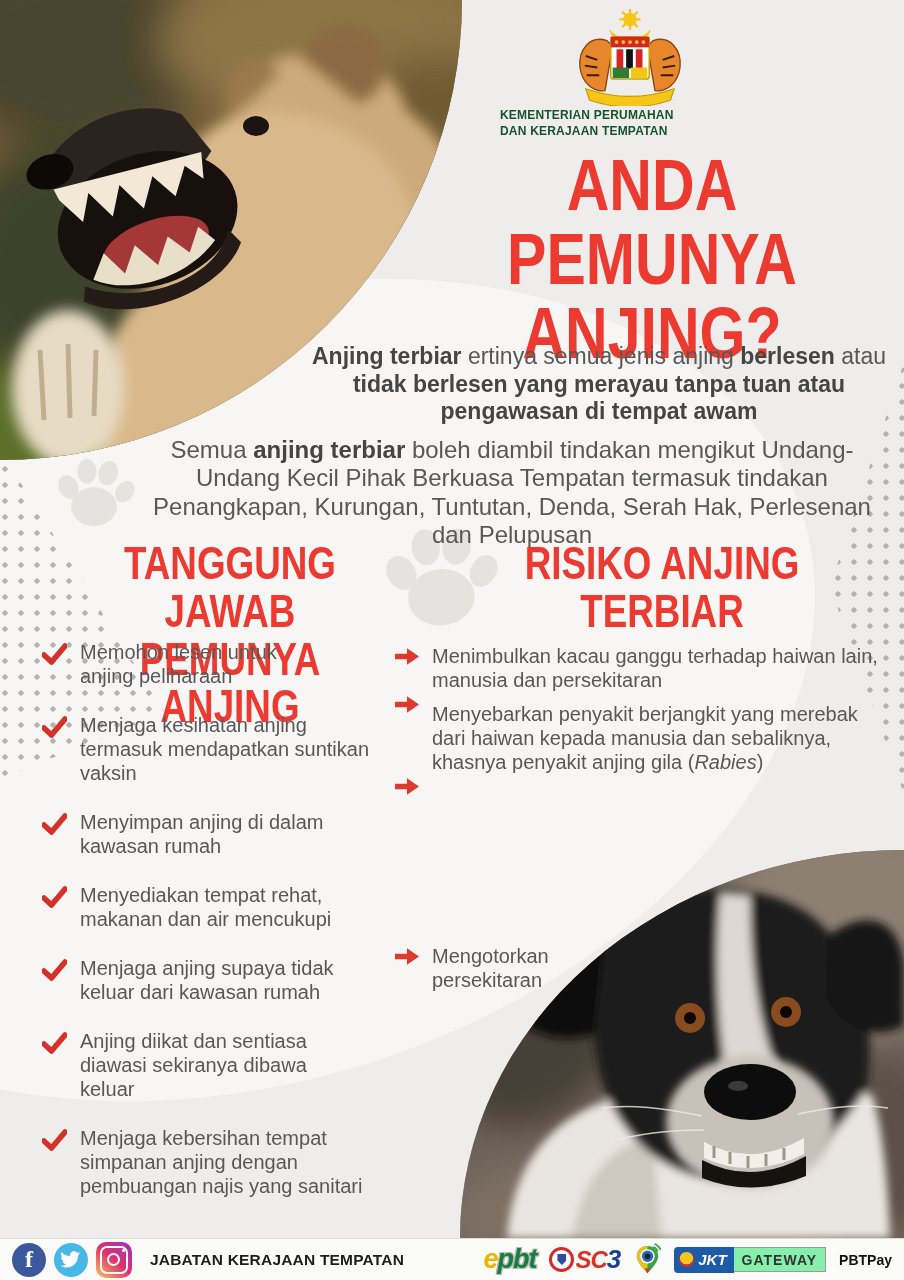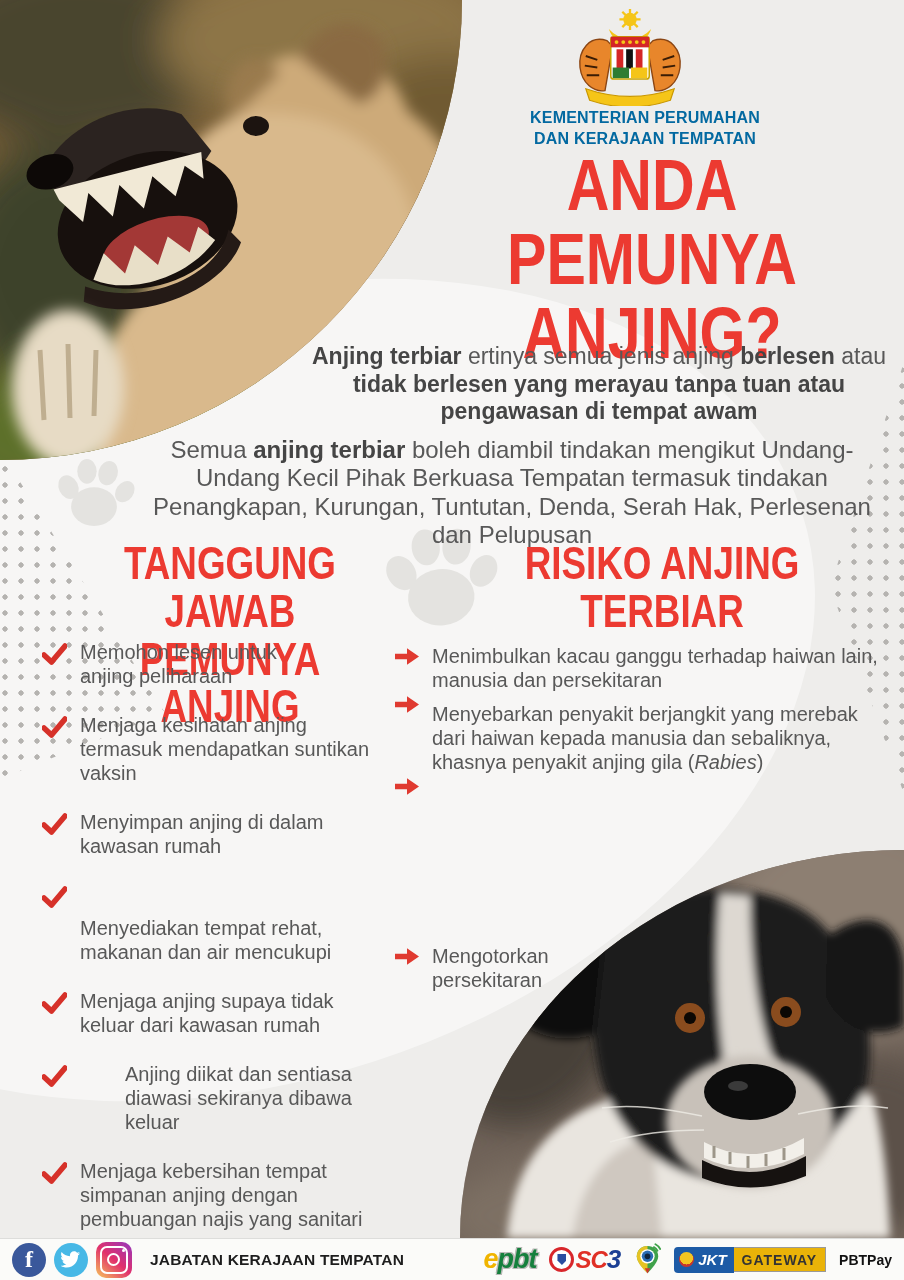--- a/index.html
+++ b/index.html
@@ -17,22 +17,22 @@
   .paw-small{left:50px;top:452px;width:88px;}
   .paw-large{left:375px;top:518px;width:128px;transform:rotate(-6deg);}
   
   .photo-tl{position:absolute;left:0;top:0;width:478px;height:468px;z-index:3;
             clip-path:ellipse(462px 460px at 0px 0px);}
   .photo-br{position:absolute;right:0;bottom:42px;width:452px;height:392px;z-index:3;
             clip-path:ellipse(444px 388px at 100% 100%);}
   .photo-tl svg,.photo-br svg{width:100%;height:100%;display:block;}
   
   .crest{position:absolute;left:560px;top:6px;width:140px;height:100px;z-index:4;}
-  .ministry{position:absolute;left:500px;top:108px;width:290px;z-index:4;text-align:center;
-            font-weight:bold;font-size:16px;line-height:1.3;color:#0369a1;letter-spacing:.2px;}
+  .ministry{position:absolute;left:500px;top:108px;width:290px;z-index:4;text-align:left;
+            font-weight:bold;font-size:12px;line-height:1.3;color:#14532d;letter-spacing:.2px;}
   .ministry div{white-space:nowrap;}
   
   .title{position:absolute;left:400px;top:148px;width:504px;z-index:4;text-align:center;
          color:#ec3a31;font-weight:900;font-size:72px;line-height:1.03;
          transform:scaleX(.82);transform-origin:50% 0;}
   
   .intro1{position:absolute;left:295px;top:320px;width:608px;z-index:4;text-align:center;
           font-size:23px;line-height:1.2;color:#585858;}
   .intro1 b{color:#454545;}
   .intro2{position:absolute;left:138px;top:412px;width:748px;z-index:4;text-align:center;
@@ -47,23 +47,23 @@
   ul.plist{position:absolute;z-index:4;list-style:none;margin:0;padding:0;
            display:flex;flex-direction:column;}
   .duty-list{left:42px;top:640px;width:360px;gap:25px;}
   .risk-list{left:395px;top:644px;width:500px;}
   ul.plist li{display:flex;gap:13px;align-items:flex-start;
               font-size:20px;line-height:1.2;color:#585858;}
   ul.plist li .marker{flex:0 0 auto;margin-top:2px;}
   .duty-list li:nth-child(1) .txt{max-width:250px;}
   .duty-list li:nth-child(2) .txt{max-width:300px;}
   .duty-list li:nth-child(3) .txt{max-width:300px;}
-  .duty-list li:nth-child(4) .txt{max-width:302px;margin-top:33px;}
+  .duty-list li:nth-child(4) .txt{max-width:302px;}
   .duty-list li:nth-child(5) .txt{max-width:312px;}
-  .duty-list li:nth-child(6) .txt{max-width:286px;margin-left:45px;}
+  .duty-list li:nth-child(6) .txt{max-width:286px;}
   .duty-list li:nth-child(7) .txt{max-width:300px;}
   .duty-list li:nth-child(8) .txt{max-width:300px;}
   .risk-list li:nth-child(1) .txt{max-width:478px;}
   .risk-list li:nth-child(2) .txt{max-width:452px;margin-top:10px;}
   .risk-list li:nth-child(3) .txt{max-width:362px;}
   .risk-list li:nth-child(4) .txt{max-width:200px;}
   .wrapcirc{float:right;width:120px;height:170px;margin-right:-14px;
             shape-outside:polygon(100% 0,100% 100%,0 100%);}
   
   .footer{position:absolute;left:0;bottom:0;width:904px;height:42px;z-index:6;
@@ -94,21 +94,21 @@
   .osc .ring i{width:9px;height:11px;background:#2b4da0;
                clip-path:polygon(0 0,100% 0,100% 60%,50% 100%,0 60%);}
   .osc .sc{color:#e03026;font-size:24px;letter-spacing:-1px;}
   .osc .n3{color:#1b3f94;font-size:26px;}
   .jktg{display:flex;align-items:center;height:26px;}
   .jkt-box{background:#1d5ba6;border-radius:4px 0 0 4px;height:26px;display:flex;
            align-items:center;padding:0 7px 0 5px;gap:4px;}
   .jkt-crest{width:15px;height:15px;border-radius:50%;
              background:radial-gradient(circle at 50% 40%,#f4c521 55%,#c9372b 56%);}
   .jkt-box span{color:#fff;font-weight:900;font-style:italic;font-size:15px;}
-  .gw-box{background:#eab308;border:1.5px solid #9a9a98;border-left:none;height:23px;
+  .gw-box{background:#86efac;border:1.5px solid #9a9a98;border-left:none;height:23px;
           display:flex;align-items:center;padding:0 8px;}
   .gw-box span{color:#333;font-weight:bold;font-size:14px;letter-spacing:1px;}
   .pbtpay{font-weight:900;font-size:14px;color:#111;}
 </style>
 </head>
 <body>
 
 <div class="poster">
 
   <div class="swoosh"></div>

